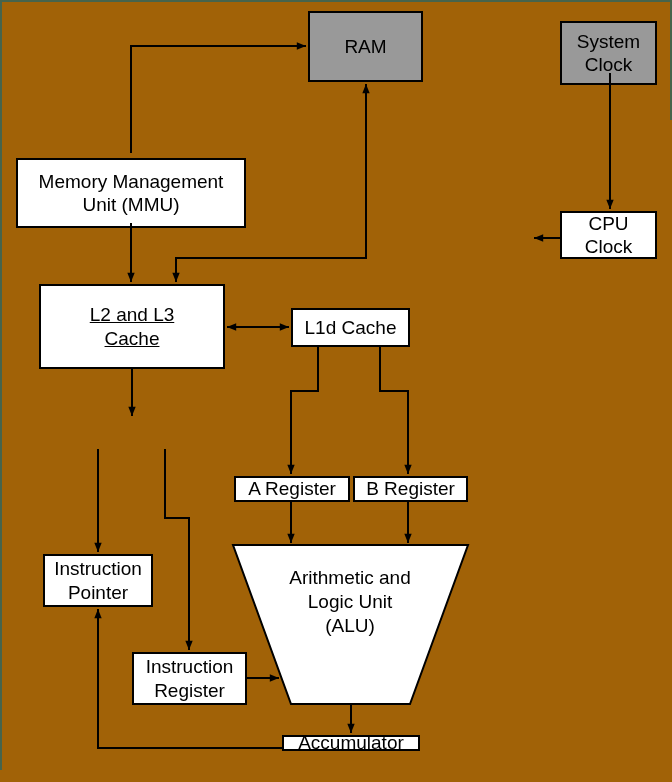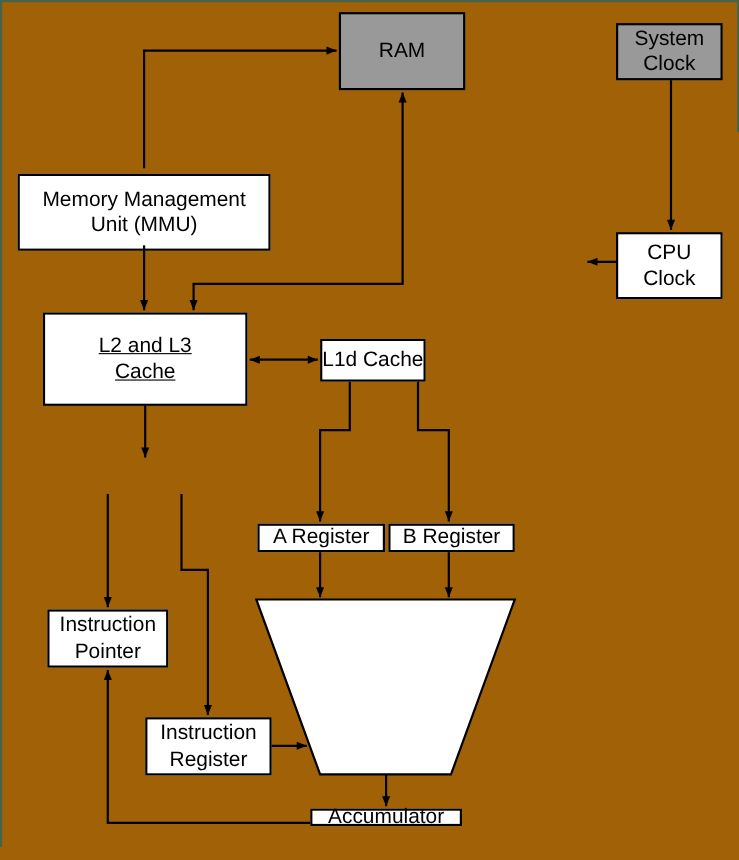--- a/index.html
+++ b/index.html
@@ -35,26 +35,26 @@
     justify-content: center;
     text-align: center;
     font-size: 19px;
     line-height: 1.22;
     white-space: pre-line;
     z-index: 1;
   }
   .node.gray { background: #999999; }
 
   .node-ram        { left: 308px; top: 11px;  width: 115px; height: 71px; }
-  .node-sysclock   { left: 560px; top: 21px;  width: 97px;  height: 52px; }
+  .node-sysclock   { left: 560px; top: 21px;  width: 97px;  height: 64px; }
   .node-mmu        { left: 16px;  top: 158px; width: 230px; height: 70px; }
   .node-cu         { left: 392px; top: 196px; width: 140px; height: 84px; }
-  .node-cpuclock   { left: 560px; top: 211px; width: 97px;  height: 61px; }
+  .node-cpuclock   { left: 560px; top: 211px; width: 97px;  height: 48px; }
   .node-l2l3       { left: 39px;  top: 284px; width: 186px; height: 85px; text-decoration: underline; }
-  .node-l1d        { left: 291px; top: 308px; width: 96px; height: 39px; }
+  .node-l1d        { left: 291px; top: 308px; width: 119px; height: 39px; }
   .node-l1i        { left: 69px;  top: 418px; width: 124px; height: 31px; }
   .node-areg       { left: 234px; top: 476px; width: 116px; height: 26px; }
   .node-breg       { left: 353px; top: 476px; width: 115px; height: 26px; }
   .node-ip         { left: 43px;  top: 554px; width: 110px; height: 53px; }
   .node-ir         { left: 132px; top: 652px; width: 115px; height: 53px; }
   .node-acc        { left: 282px; top: 735px; width: 138px; height: 16px; }
 
   .alu-label {
     position: absolute;
     left: 240px; top: 566px; width: 220px;
@@ -100,20 +100,23 @@
 Cache</div>
   <div class="node node-l1d">L1d Cache</div>
   <div class="node node-breg">B Register</div>
   <div class="node node-areg">A Register</div>
   <div class="node node-ip">Instruction
 Pointer</div>
   <div class="node node-ir">Instruction
 Register</div>
   <div class="node node-acc">Accumulator</div>
 
+  <div class="alu-label">Arithmetic and
+Logic Unit
+(ALU)</div>
 
   <svg class="wires" viewBox="0 0 672 782" xmlns="http://www.w3.org/2000/svg">
     <defs>
       <marker id="arr" viewBox="0 0 12 10" markerWidth="6" markerHeight="4.6" refX="11" refY="5" orient="auto" markerUnits="strokeWidth">
         <path d="M1,1 L11,5 L1,9 Z" fill="#000000"></path>
       </marker>
       <marker id="arr-rev" viewBox="0 0 12 10" markerWidth="6" markerHeight="4.6" refX="1" refY="5" orient="auto" markerUnits="strokeWidth">
         <path d="M11,1 L1,5 L11,9 Z" fill="#000000"></path>
       </marker>
     </defs>

